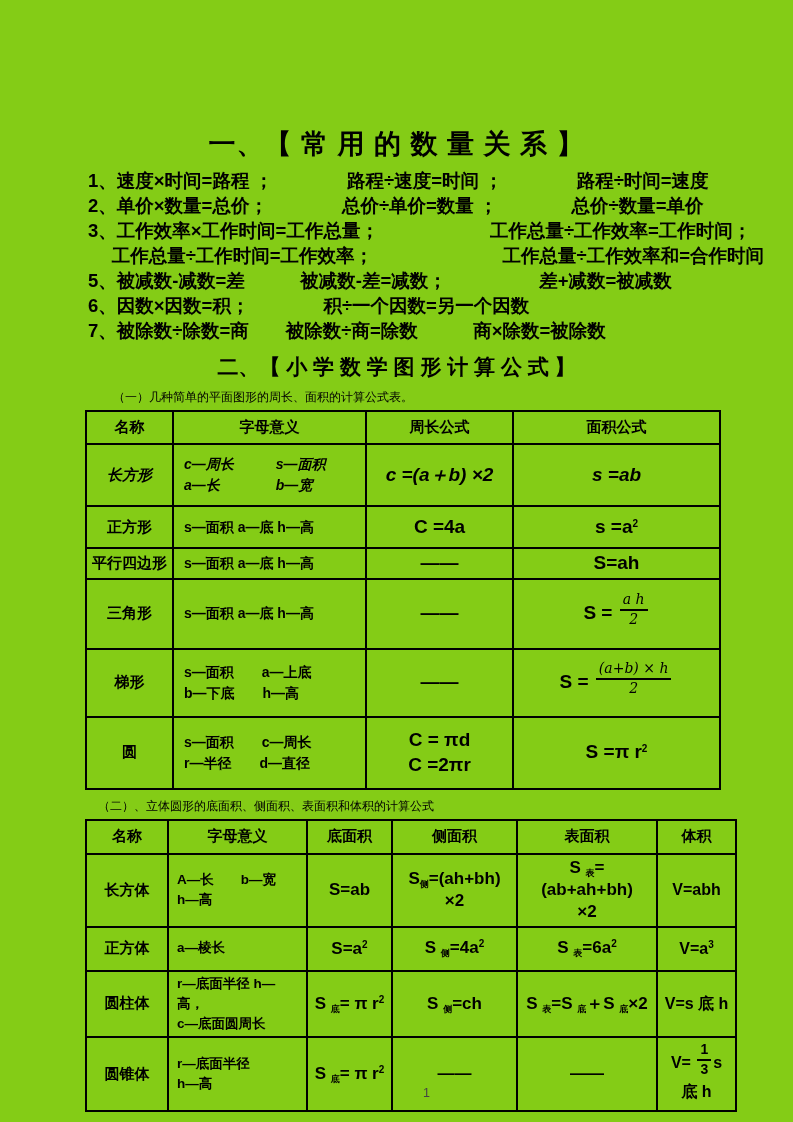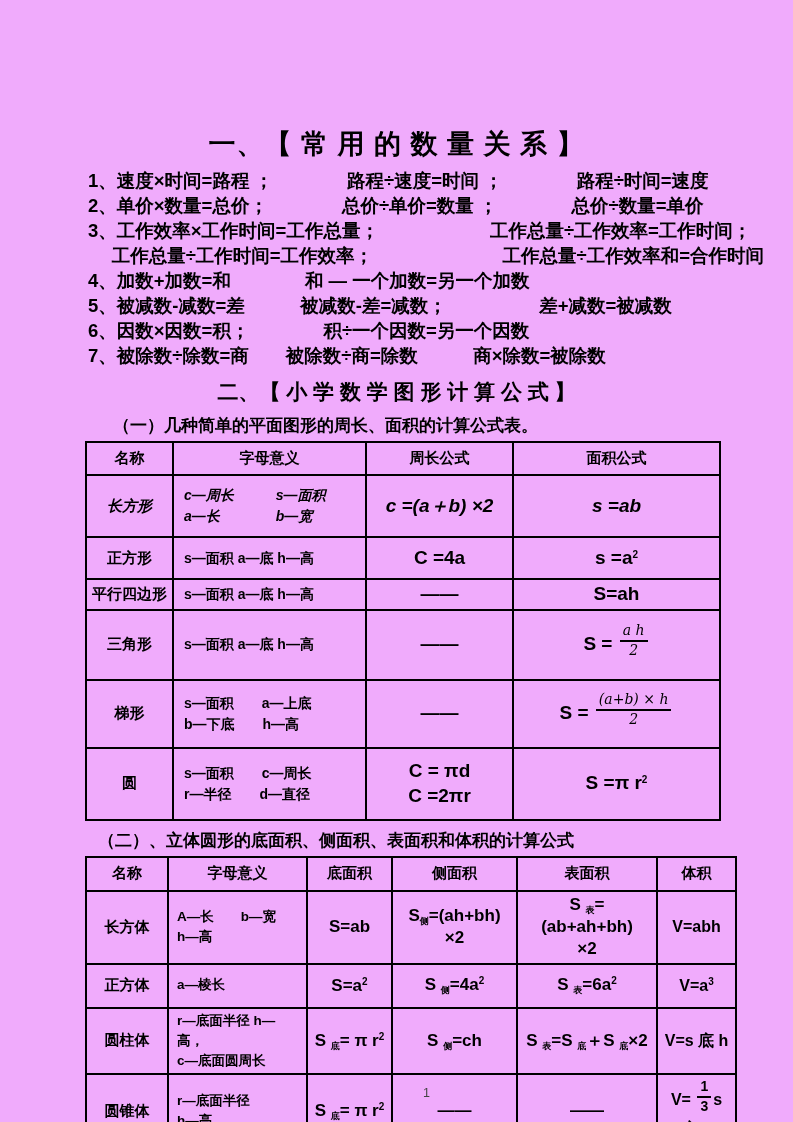--- a/index.html
+++ b/index.html
@@ -1,20 +1,20 @@
 <!DOCTYPE html>
 <html><head>
 <meta charset="utf-8">
 <style>
   * { box-sizing: border-box; }
   html, body { margin: 0; padding: 0; background: #fff; }
   .page {
     position: relative;
     width: 793px; height: 1122px;
-    background: #f0abfc;
+    background: #84cc16;
     color: #000;
     font-family: "Liberation Sans", sans-serif;
     overflow: hidden;
   }
   .h1 {
     padding-top: 126px;
     text-align: center;
     font-size: 27px;
     font-weight: bold;
     letter-spacing: 1px;
@@ -29,22 +29,22 @@
   }
   .h2 {
     margin-top: 10px;
     text-align: center;
     font-size: 21px;
     font-weight: bold;
     white-space: pre;
   }
   .note {
     margin: 8px 0 4px 113px;
-    font-size: 17px;
-    font-weight: bold;
+    font-size: 12px;
+    font-weight: normal;
   }
   .note2 { margin-left: 98px; }
   table {
     border-collapse: collapse;
     margin-left: 85px;
     table-layout: fixed;
   }
   td, th { border: 2px solid #000; padding: 2px 6px; overflow: hidden; }
   th { font-size: 15px; font-weight: bold; text-align: center; border-radius: 11px; }
   td.name { font-size: 15px; font-weight: bold; text-align: center; padding: 2px 2px; }
@@ -105,21 +105,20 @@
 
 <div class="page">
 
   <div class="h1">一、【 常 用 的 数 量 关 系 】</div>
 
   <div class="lines">
     <div class="line">1、速度×时间=路程 ；　　　　路程÷速度=时间 ；　　　　路程÷时间=速度</div>
     <div class="line">2、单价×数量=总价；　　　　总价÷单价=数量 ；　　　　总价÷数量=单价</div>
     <div class="line">3、工作效率×工作时间=工作总量；　　　　　　工作总量÷工作效率=工作时间；</div>
     <div class="line">　 工作总量÷工作时间=工作效率；　　　　　　　工作总量÷工作效率和=合作时间</div>
-    <div class="line">4、加数+加数=和　　　　和 — 一个加数=另一个加数</div>
     <div class="line">5、被减数-减数=差　　　被减数-差=减数；　　　　　差+减数=被减数</div>
     <div class="line">6、因数×因数=积；　　　　积÷一个因数=另一个因数</div>
     <div class="line">7、被除数÷除数=商　　被除数÷商=除数　　　商×除数=被除数</div>
   </div>
 
   <div class="h2">二、【 小 学 数 学 图 形 计 算 公 式 】</div>
 
   <div class="note">（一）几种简单的平面图形的周长、面积的计算公式表。</div>
 
   <table class="t1">

